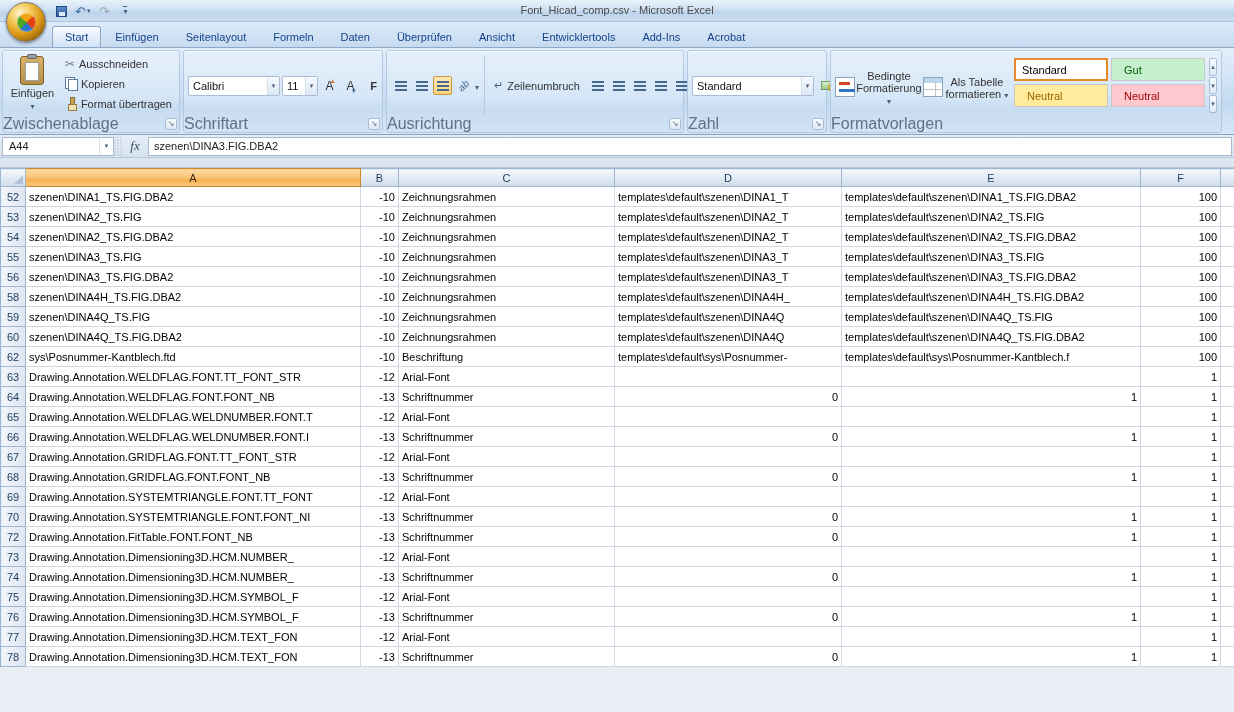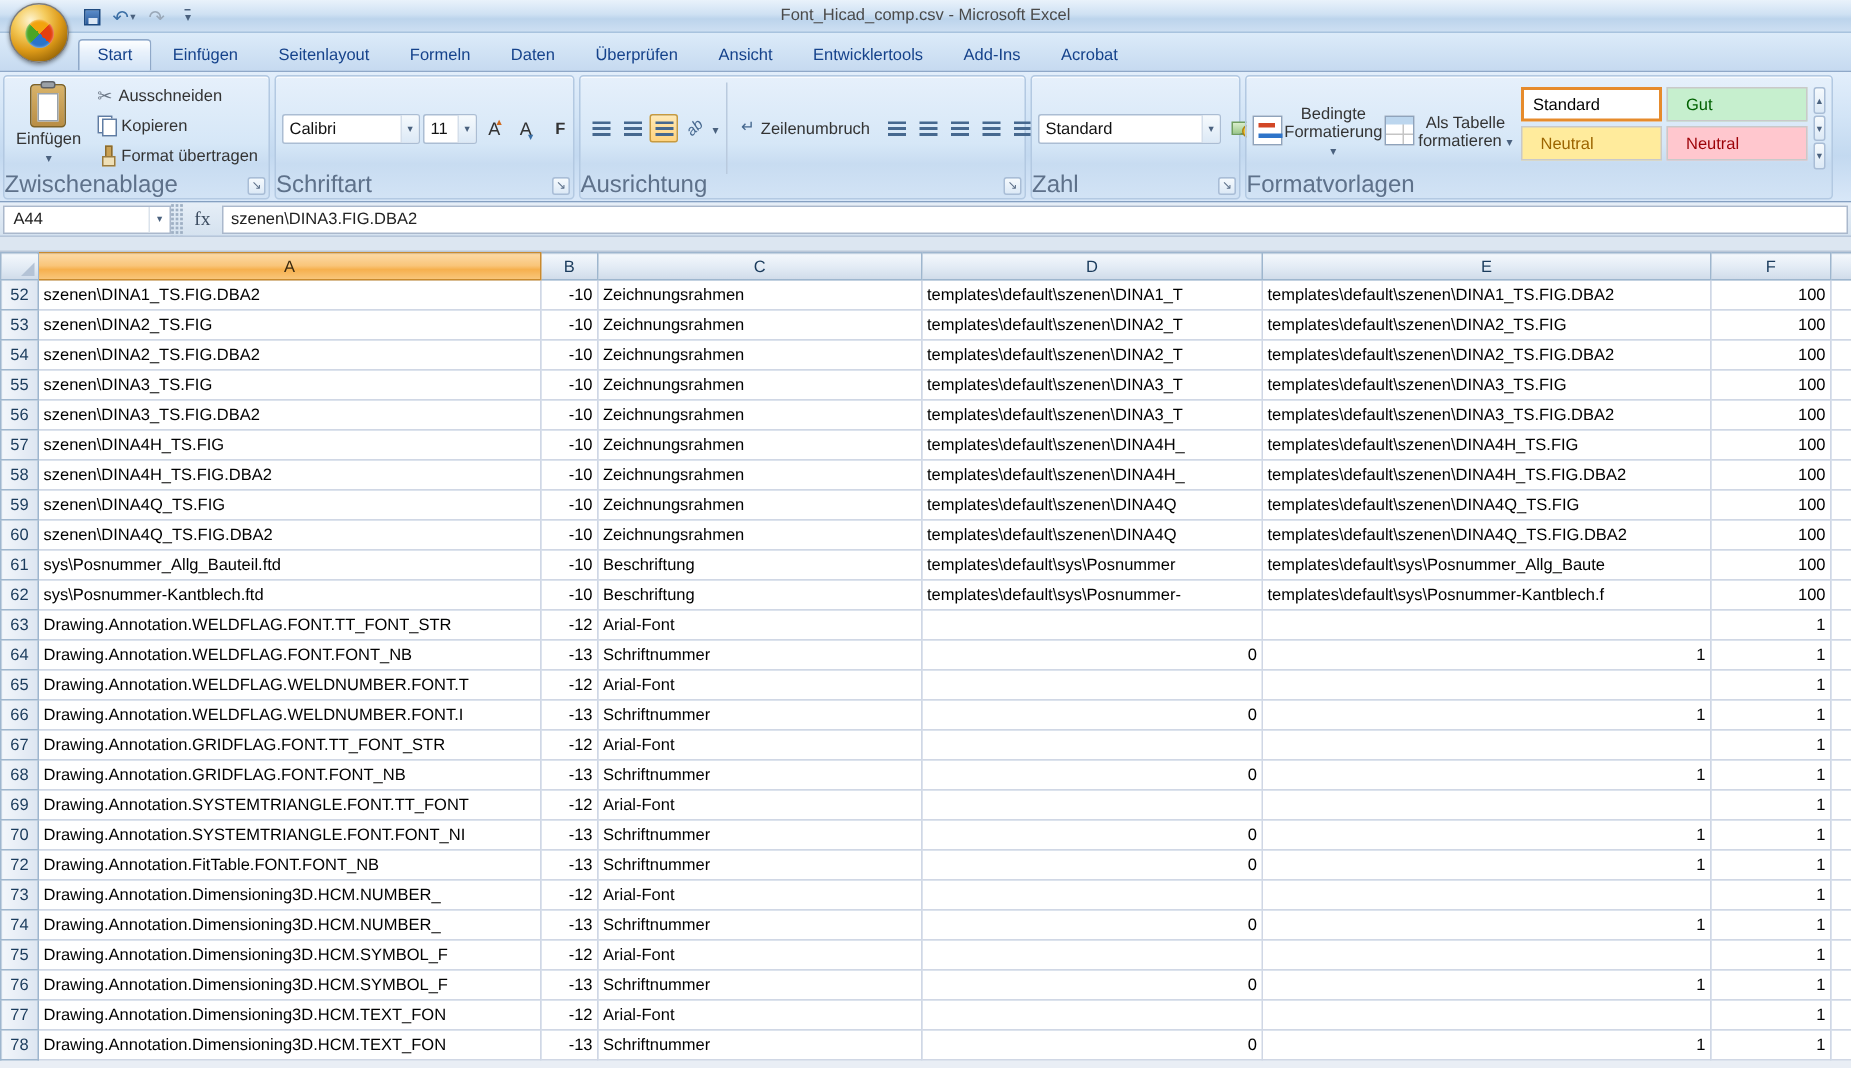--- a/index.html
+++ b/index.html
@@ -118,21 +118,21 @@
   .gcell.schlecht{background:#ffc7ce;color:#9c0006}
   .gscroll{width:15px;display:flex;flex-direction:column;gap:1px;padding:4px 0;margin-left:1px}
   .gsb{flex:1;border:1px solid #a9bdd6;border-radius:2px;background:linear-gradient(#f6fafd,#dce9f6);font-size:7px;color:#4a617e;display:flex;align-items:center;justify-content:center}
 
   
   .fbar{height:23px;background:linear-gradient(#e6eef7,#d5e2ef);display:flex;align-items:center;padding:0 2px;border-bottom:1px solid #b7c6d9}
   .namebox{width:112px;height:19px;background:#fff;border:1px solid #aab8cc;display:flex;align-items:center;padding-left:6px;font-size:11px}
   .nb-arrow{margin-left:auto;align-self:stretch;width:14px;display:flex;align-items:center;justify-content:center;font-size:7px;color:#4a617e;border-left:1px solid #dbe3ec}
   .fbar-sep{width:8px;align-self:stretch;background:
       radial-gradient(circle,#9fb0c4 1px,transparent 1px) 50% 50%/3px 3px}
-  .fx{width:26px;text-align:center;font-size:13px;color:#3c4c60;font-family:"Liberation Serif",serif;}
+  .fx{width:26px;text-align:center;font-size:13px;color:#3c4c60;font-family:"Liberation Serif",serif;font-style:italic}
   .fvalue{flex:1;height:19px;background:#fff;border:1px solid #aab8cc;display:flex;align-items:center;padding-left:5px;font-size:11px;white-space:nowrap;overflow:hidden}
 
   .strip{height:10px;background:#dce6f1;border-bottom:1px solid #bac7d8}
 
   
   .gridwrap{height:544px;background:#e9eef5;overflow:hidden}
   table{border-collapse:collapse;table-layout:fixed;width:1234px}
   .col-rh{width:25px}.col-a{width:335px}.col-b{width:38px}.col-c{width:216px}.col-d{width:227px}.col-e{width:299px}.col-f{width:80px}.col-x{width:14px}
   th{font-weight:normal}
   .ch,.corner{height:18px;background:linear-gradient(#f4f8fc,#e1eaf4 55%,#cfdbe9);border:1px solid #9eb6ce;color:#1a3b5c;font-size:11px;text-align:center;overflow:hidden}
@@ -452,30 +452,20 @@
             <td class="rh">56</td>
             <td class="cell">szenen\DINA3_TS.FIG.DBA2</td>
             <td class="cell num">-10</td>
             <td class="cell">Zeichnungsrahmen</td>
             <td class="cell">templates\default\szenen\DINA3_T</td>
             <td class="cell">templates\default\szenen\DINA3_TS.FIG.DBA2</td>
             <td class="cell num">100</td>
             <td class="cell"></td>
           </tr>
           <tr>
-            <td class="rh">57</td>
-            <td class="cell">szenen\DINA4H_TS.FIG</td>
-            <td class="cell num">-10</td>
-            <td class="cell">Zeichnungsrahmen</td>
-            <td class="cell">templates\default\szenen\DINA4H_</td>
-            <td class="cell">templates\default\szenen\DINA4H_TS.FIG</td>
-            <td class="cell num">100</td>
-            <td class="cell"></td>
-          </tr>
-          <tr>
             <td class="rh">58</td>
             <td class="cell">szenen\DINA4H_TS.FIG.DBA2</td>
             <td class="cell num">-10</td>
             <td class="cell">Zeichnungsrahmen</td>
             <td class="cell">templates\default\szenen\DINA4H_</td>
             <td class="cell">templates\default\szenen\DINA4H_TS.FIG.DBA2</td>
             <td class="cell num">100</td>
             <td class="cell"></td>
           </tr>
           <tr>
@@ -488,30 +478,20 @@
             <td class="cell num">100</td>
             <td class="cell"></td>
           </tr>
           <tr>
             <td class="rh">60</td>
             <td class="cell">szenen\DINA4Q_TS.FIG.DBA2</td>
             <td class="cell num">-10</td>
             <td class="cell">Zeichnungsrahmen</td>
             <td class="cell">templates\default\szenen\DINA4Q</td>
             <td class="cell">templates\default\szenen\DINA4Q_TS.FIG.DBA2</td>
-            <td class="cell num">100</td>
-            <td class="cell"></td>
-          </tr>
-          <tr>
-            <td class="rh">61</td>
-            <td class="cell">sys\Posnummer_Allg_Bauteil.ftd</td>
-            <td class="cell num">-10</td>
-            <td class="cell">Beschriftung</td>
-            <td class="cell">templates\default\sys\Posnummer</td>
-            <td class="cell">templates\default\sys\Posnummer_Allg_Baute</td>
             <td class="cell num">100</td>
             <td class="cell"></td>
           </tr>
           <tr>
             <td class="rh">62</td>
             <td class="cell">sys\Posnummer-Kantblech.ftd</td>
             <td class="cell num">-10</td>
             <td class="cell">Beschriftung</td>
             <td class="cell">templates\default\sys\Posnummer-</td>
             <td class="cell">templates\default\sys\Posnummer-Kantblech.f</td>

